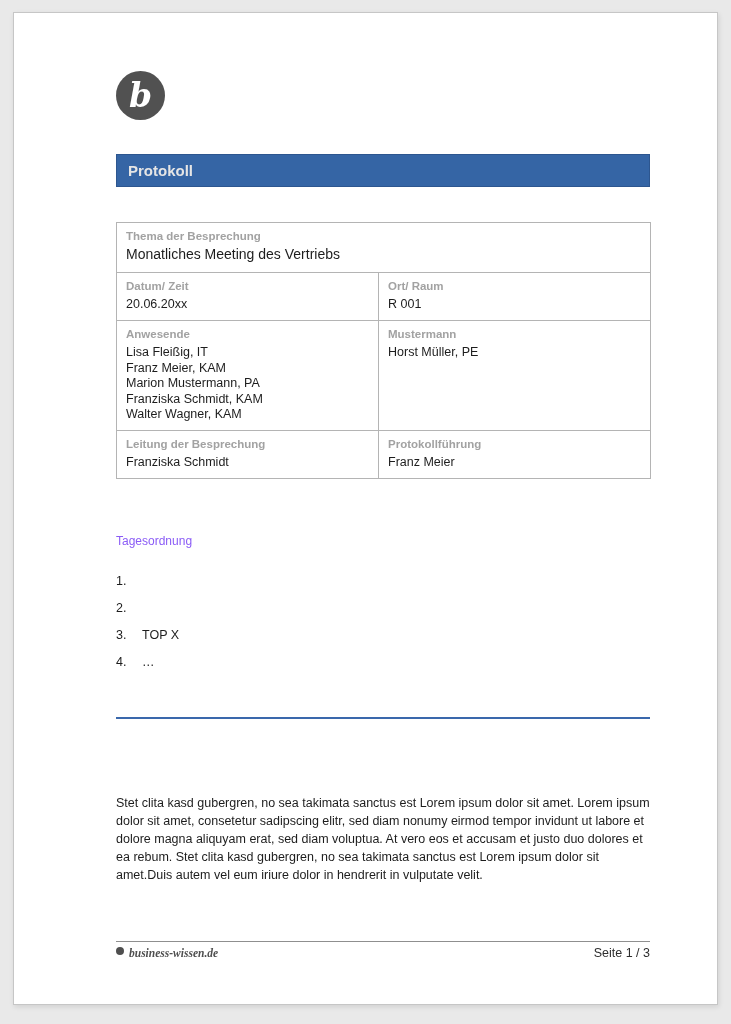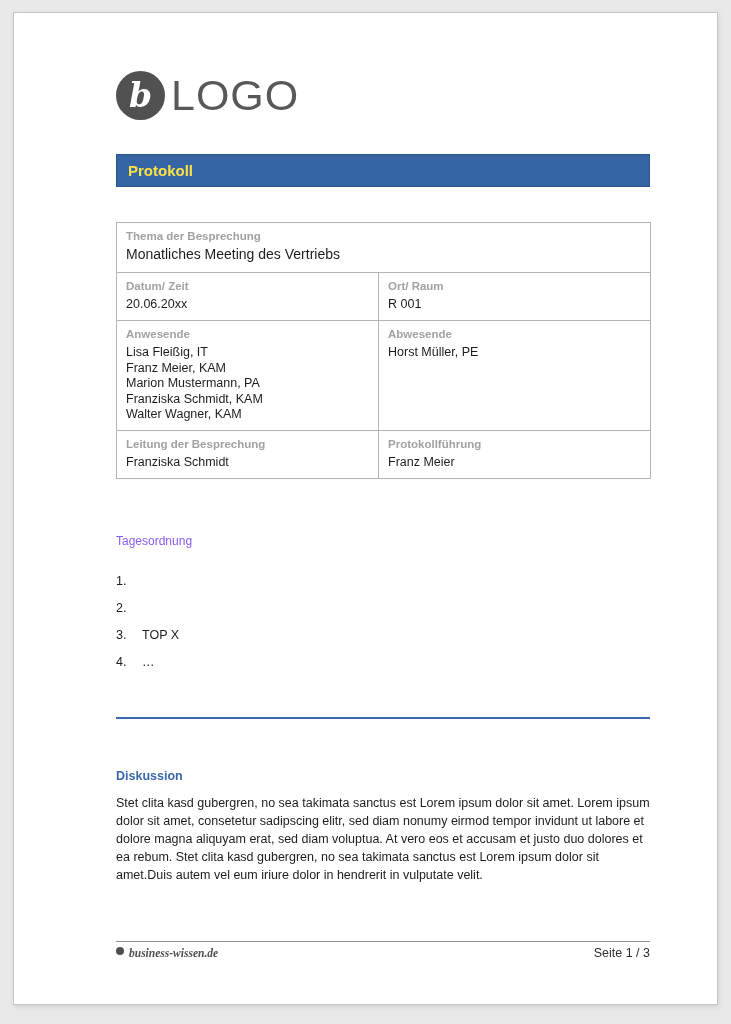--- a/index.html
+++ b/index.html
@@ -29,21 +29,21 @@
     letter-spacing: 1px;
     margin-left: 6px;
     font-weight: 400;
   }
 
   
   .banner {
     top:141px; height:33px;
     background: var(--banner-blue, #3565a5);
     border: 1px solid #2d568f;
-    color:#fde047;
+    color:#e5e5e5;
     font-weight:bold;
     font-size:15px;
     line-height:31px;
     padding-left:11px;
   }
 
   
   .meta-table { top:209px; border-collapse:collapse; width:534px; table-layout:fixed; }
   .meta-table td {
     border:1px solid var(--table-border, #b4b4b4);
@@ -98,21 +98,20 @@
 </head>
 <body>
 
 <div class="paper">
 
   <div class="abs logo">
     <svg class="logo-mark" viewBox="0 0 49 49">
       <circle cx="24.5" cy="24.5" r="24.5" fill="#515151"></circle>
       <text x="13" y="36" font-family="DejaVu Serif, serif" font-style="italic" font-weight="bold" font-size="33" fill="#ffffff">b</text>
     </svg>
-    <span class="logo-word">LOGO</span>
   </div>
 
   <div class="abs banner">
     <span>Protokoll</span>
   </div>
 
   <table class="abs meta-table">
     <colgroup>
         <col class="col-l">
         <col class="col-r">
@@ -137,21 +136,21 @@
     <tr class="row-anwesend">
       <td>
         <div class="cell-label">Anwesende</div>
         <div class="cell-value">Lisa Fleißig, IT</div>
         <div class="cell-value">Franz Meier, KAM</div>
         <div class="cell-value">Marion Mustermann, PA</div>
         <div class="cell-value">Franziska Schmidt, KAM</div>
         <div class="cell-value">Walter Wagner, KAM</div>
       </td>
       <td>
-        <div class="cell-label">Abwesende</div>
+        <div class="cell-label">Mustermann</div>
         <div class="cell-value">Horst Müller, PE</div>
       </td>
     </tr>
     <tr class="row-leitung">
       <td>
         <div class="cell-label">Leitung der Besprechung</div>
         <div class="cell-value">Franziska Schmidt</div>
       </td>
       <td>
         <div class="cell-label">Protokollführung</div>
@@ -173,21 +172,20 @@
       <span class="agenda-num">3.</span>
       <span>TOP X</span>
     </div>
     <div class="agenda-item">
       <span class="agenda-num">4.</span>
       <span>…</span>
     </div>
   </div>
 
   <div class="abs top-rule"></div>
-  <div class="abs section-label">Diskussion</div>
   <div class="abs body-text">Stet clita kasd gubergren, no sea takimata sanctus est Lorem ipsum dolor sit amet. Lorem ipsum dolor sit amet, consetetur sadipscing elitr, sed diam nonumy eirmod tempor invidunt ut labore et dolore magna aliquyam erat, sed diam voluptua. At vero eos et accusam et justo duo dolores et ea rebum. Stet clita kasd gubergren, no sea takimata sanctus est Lorem ipsum dolor sit amet.Duis autem vel eum iriure dolor in hendrerit in vulputate velit.</div>
 
   <div class="abs footer-line"></div>
   <div class="abs footer">
     <span class="brand">
       <span class="brand-bullet"></span>
       <span class="brand-name">business-wissen.de</span>
     </span>
     <span class="page-indicator">Seite 1 / 3</span>
   </div>

